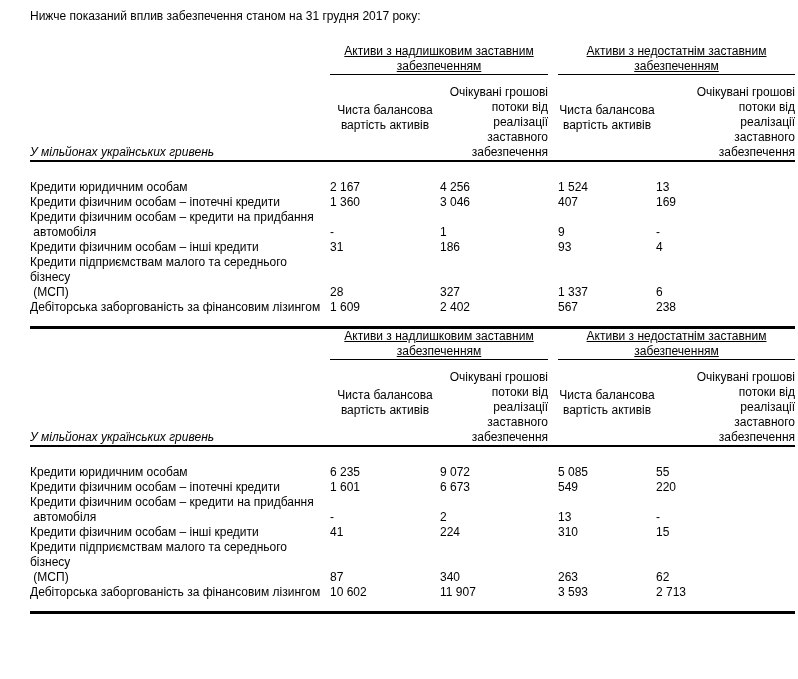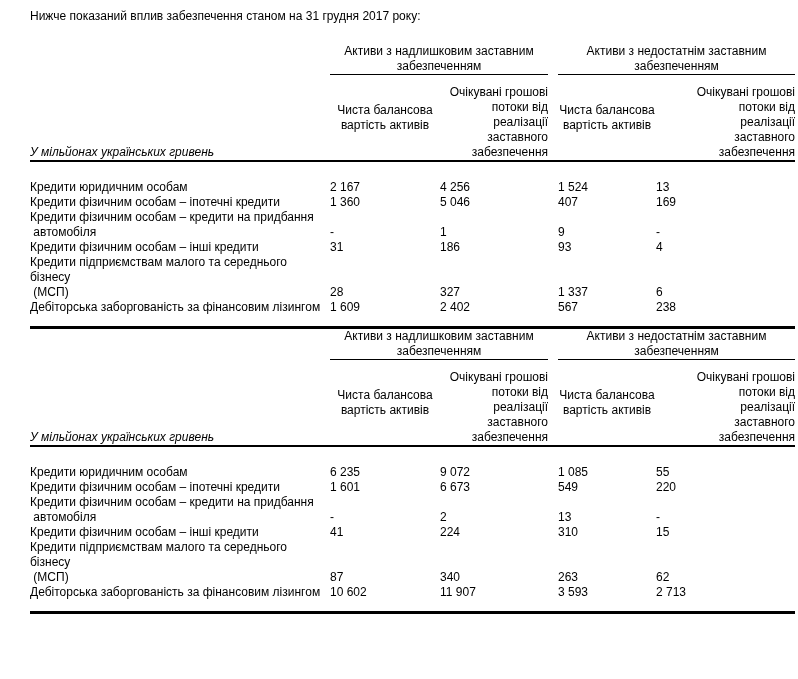--- a/index.html
+++ b/index.html
@@ -36,20 +36,21 @@
     font-weight: normal;
     font-size: 12px;
   }
   th.group {
     font-weight: bold;
     line-height: 15px;
     white-space: pre-line;
     vertical-align: bottom;
     border-bottom: 1px solid #000000;
     padding-bottom: 2px;
+    text-decoration: underline;
   }
   tr.sub-row > th, tr.sub-row > td {
     border-bottom: 2px solid #000000;
   }
   .sub {
     line-height: 15px;
     white-space: pre-line;
     padding-bottom: 3px;
   }
   .sub.center {
@@ -133,21 +134,21 @@
         <td class="rowlabel">Кредити юридичним особам</td>
         <td class="num">2 167</td>
         <td class="num">4 256</td>
         <td></td>
         <td class="num">1 524</td>
         <td class="num edge">13</td>
       </tr>
       <tr>
         <td class="rowlabel">Кредити фізичним особам – іпотечні кредити</td>
         <td class="num">1 360</td>
-        <td class="num">5 046</td>
+        <td class="num">3 046</td>
         <td></td>
         <td class="num">407</td>
         <td class="num edge">169</td>
       </tr>
       <tr>
         <td class="rowlabel">Кредити фізичним особам – кредити на придбання
  автомобіля</td>
         <td class="num">-</td>
         <td class="num">1</td>
         <td></td>
@@ -219,21 +220,21 @@
 заставного
 забезпечення</th>
       </tr>
     </thead>
     <tbody>
       <tr class="first">
         <td class="rowlabel">Кредити юридичним особам</td>
         <td class="num">6 235</td>
         <td class="num">9 072</td>
         <td></td>
-        <td class="num">1 085</td>
+        <td class="num">5 085</td>
         <td class="num edge">55</td>
       </tr>
       <tr>
         <td class="rowlabel">Кредити фізичним особам – іпотечні кредити</td>
         <td class="num">1 601</td>
         <td class="num">6 673</td>
         <td></td>
         <td class="num">549</td>
         <td class="num edge">220</td>
       </tr>

